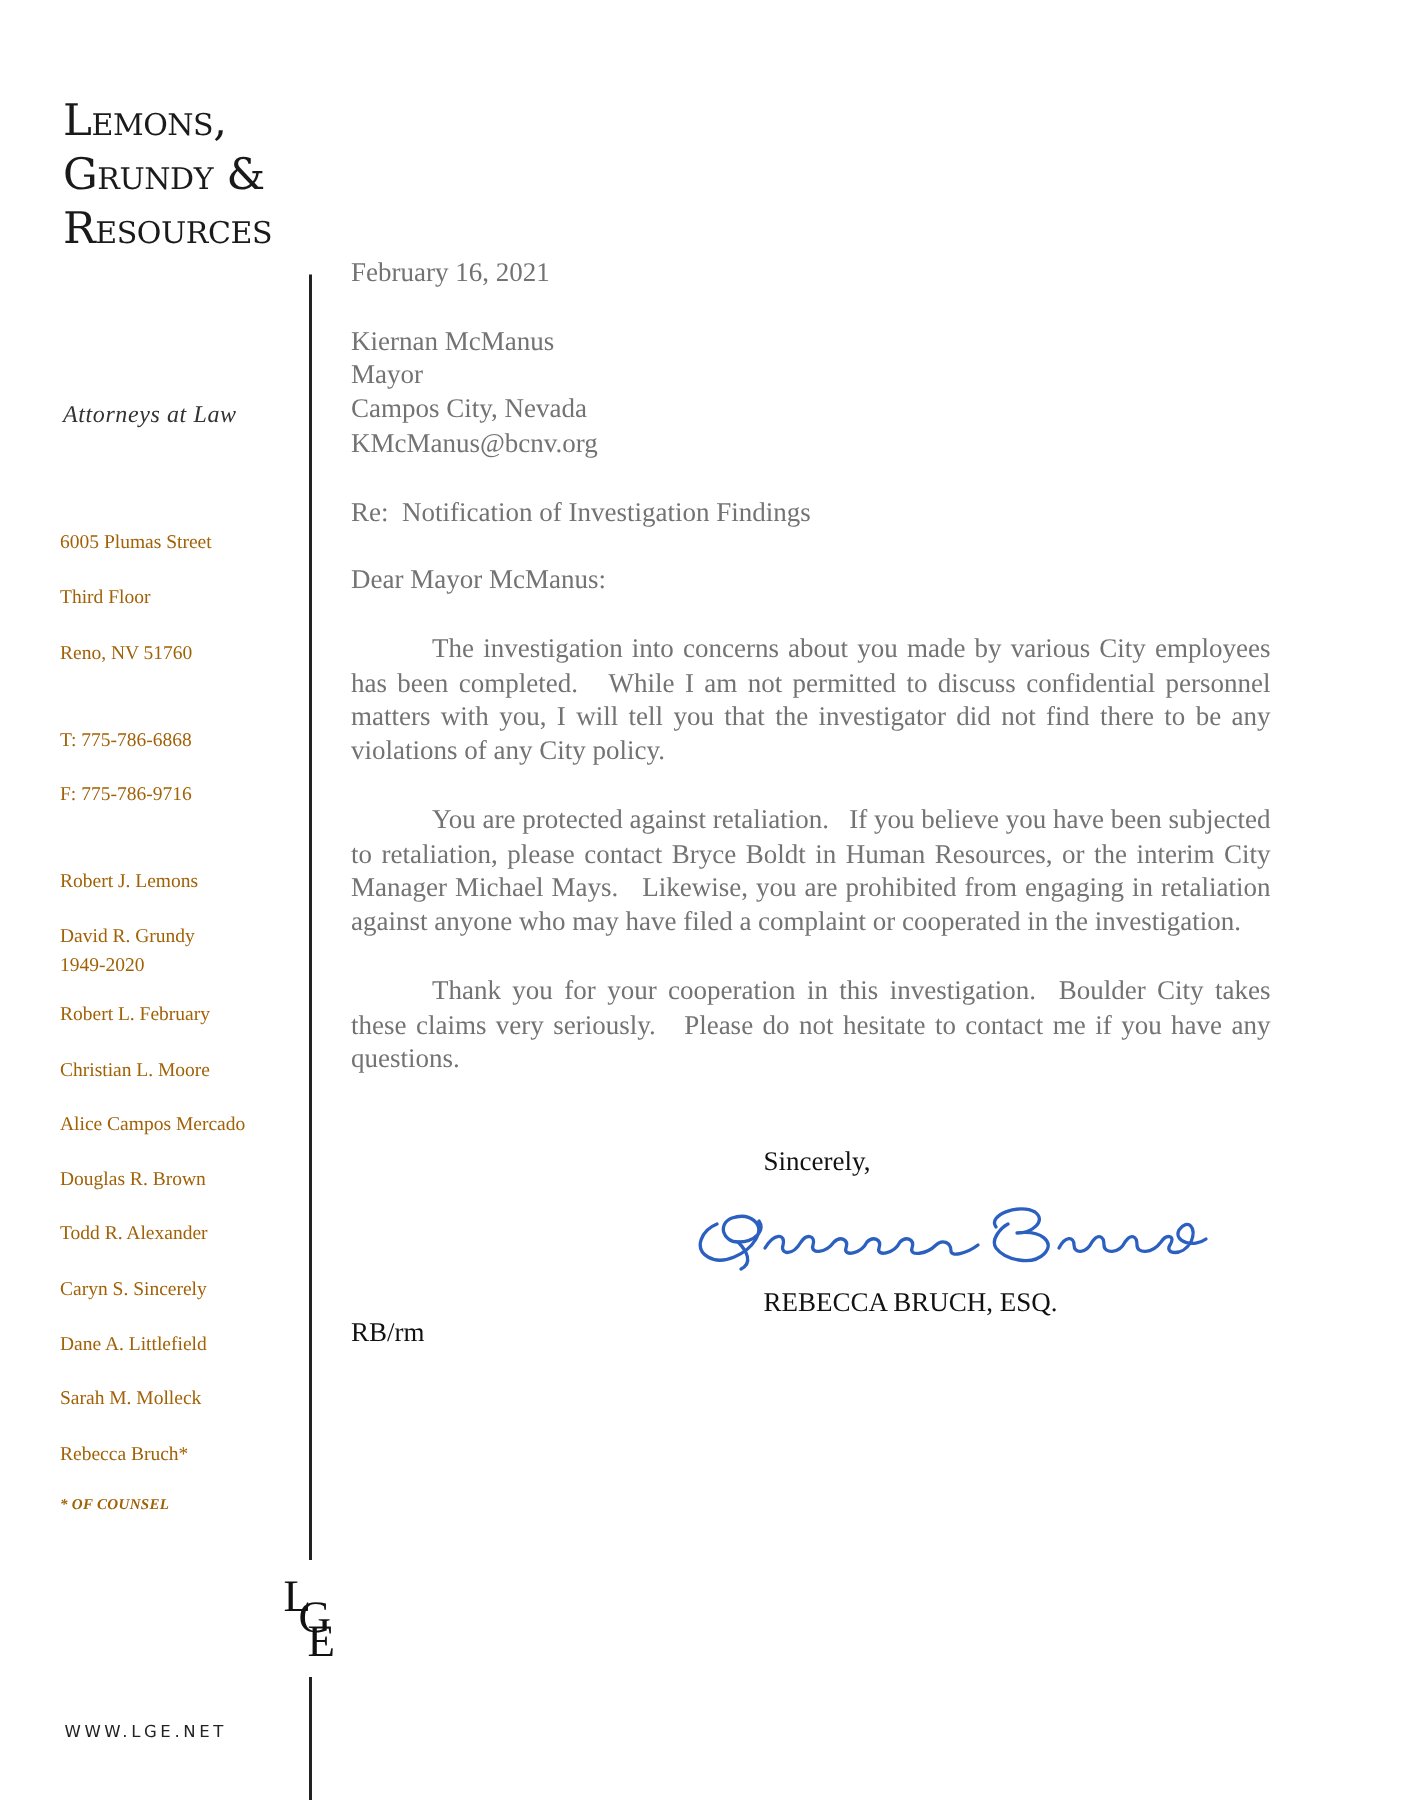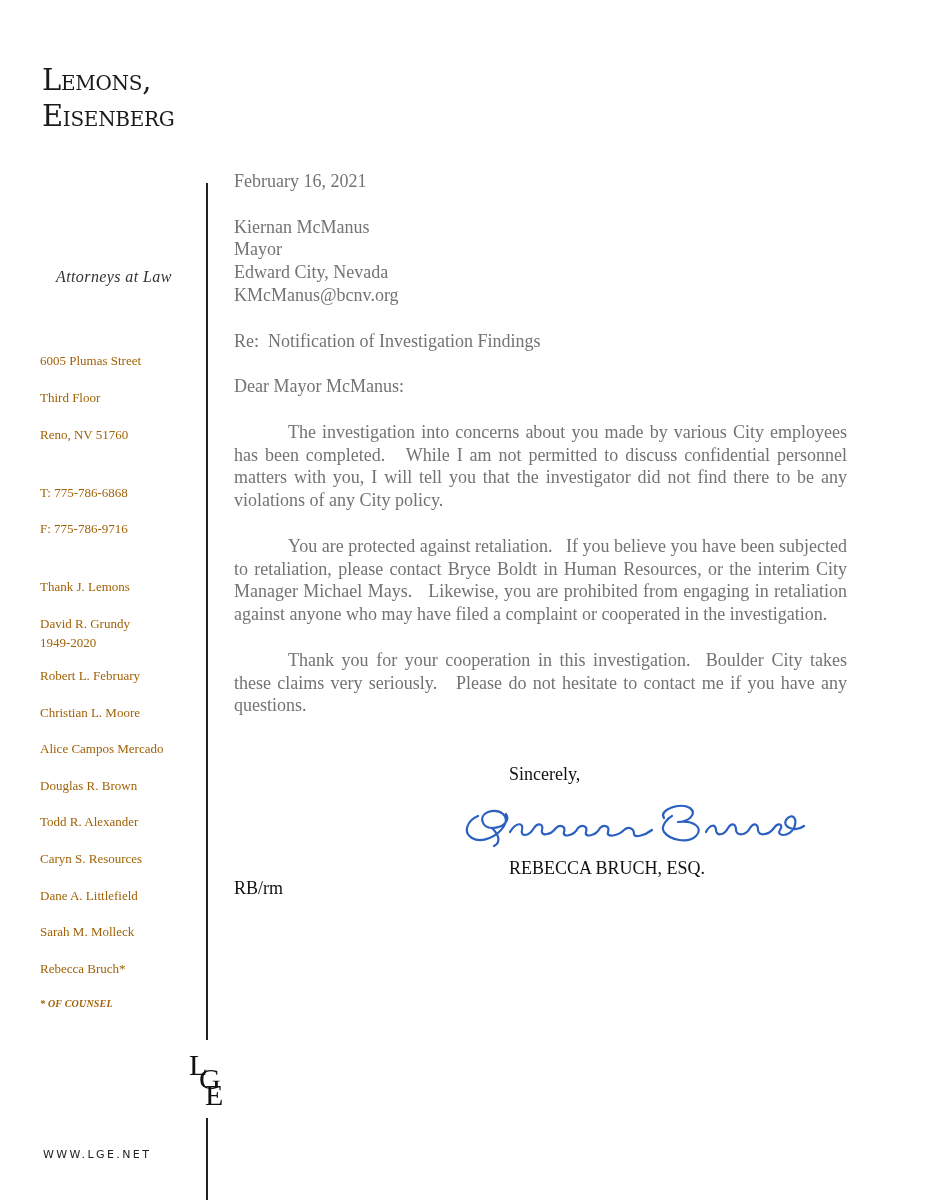--- a/index.html
+++ b/index.html
@@ -1,21 +1,21 @@
 <!DOCTYPE html>
 <html><head>
   <meta charset="utf-8">
   <style>
     html, body { margin: 0; padding: 0; background: #ffffff; }
     body { width: 934px; height: 1200px; position: relative; overflow: hidden; color: #111; }
 
     .sidebar { position: absolute; left: 0; top: 0; width: 206px; height: 957px; }
     .firm-name { position: absolute; left: 42px; top: 62px; font-family: "DejaVu Serif", "Liberation Serif", serif; font-size: 29px; line-height: 36px; color: #1a1a1a; letter-spacing: -0.3px; font-variant: small-caps; }
     .firm-name div { white-space: nowrap; }
-    .tagline { position: absolute; left: 42px; top: 268px; font-family: "Liberation Serif", serif; font-style: italic; font-size: 16px; color: #333; letter-spacing: 0.4px; margin-left: 14px; }
+    .tagline { position: absolute; left: 42px; top: 268px; font-family: "Liberation Serif", serif; font-style: italic; font-size: 16px; color: #333; letter-spacing: 0.4px; }
     .sb-line { position: absolute; left: 40px; font-family: "Liberation Serif", serif; font-size: 13px; color: #a16207; white-space: nowrap; }
     .of-counsel { font-style: italic; font-weight: bold; font-size: 10px; letter-spacing: 0.2px; }
     .website { position: absolute; left: 43px; top: 1148px; font-family: "DejaVu Sans", "Liberation Sans", sans-serif; font-weight: normal; font-size: 11px; letter-spacing: 2.4px; color: #222; }
 
     .vrule { position: absolute; left: 206px; width: 1.5px; background: #222; }
     .monogram { position: absolute; left: 187px; top: 1050px; width: 44px; height: 62px; font-family: "Liberation Serif", serif; color: #111; }
     .monogram span { position: absolute; font-size: 30px; line-height: 30px; }
 
     .letter { position: absolute; left: 234px; top: 170px; width: 613px; font-family: "Liberation Serif", serif; font-size: 18px; line-height: 22.8px; color: #737373; }
     .p { margin: 0; }
@@ -24,40 +24,41 @@
     .closing { position: absolute; left: 509px; font-family: "Liberation Serif", serif; font-size: 18px; color: #111; white-space: nowrap; text-align: center; }
     .signature { position: absolute; left: 458px; top: 798px; width: 355px; height: 50px; }
     .initials { position: absolute; left: 234px; top: 878px; font-family: "Liberation Serif", serif; font-size: 18px; color: #111; }
   </style>
 </head>
 <body>
 
 <div class="sidebar">
   <div class="firm-name">
     <div>Lemons,</div>
-    <div>Eisenberg</div>
+    <div>Grundy &amp;</div>
+    <div>Resources</div>
   </div>
   <div class="tagline">Attorneys at Law</div>
 
   <div class="sb-line" style="top:353px">6005 Plumas Street</div>
   <div class="sb-line" style="top:390px">Third Floor</div>
   <div class="sb-line" style="top:427px">Reno, NV 51760</div>
 
   <div class="sb-line" style="top:485px">T: 775-786-6868</div>
   <div class="sb-line" style="top:521px">F: 775-786-9716</div>
 
-  <div class="sb-line" style="top:579px">Thank J. Lemons</div>
+  <div class="sb-line" style="top:579px">Robert J. Lemons</div>
   <div class="sb-line" style="top:616px">David R. Grundy</div>
   <div class="sb-line" style="top:635px">1949-2020</div>
   <div class="sb-line" style="top:668px">Robert L. February</div>
   <div class="sb-line" style="top:705px">Christian L. Moore</div>
   <div class="sb-line" style="top:741px">Alice Campos Mercado</div>
   <div class="sb-line" style="top:778px">Douglas R. Brown</div>
   <div class="sb-line" style="top:814px">Todd R. Alexander</div>
-  <div class="sb-line" style="top:851px">Caryn S. Resources</div>
+  <div class="sb-line" style="top:851px">Caryn S. Sincerely</div>
   <div class="sb-line" style="top:888px">Dane A. Littlefield</div>
   <div class="sb-line" style="top:924px">Sarah M. Molleck</div>
   <div class="sb-line" style="top:961px">Rebecca Bruch*</div>
   <div class="sb-line of-counsel" style="top:998px">* OF COUNSEL</div>
 
   <div class="website">WWW.LGE.NET</div>
 </div>
 
 <div class="vrule" style="top:183px; height:857px"></div>
 <div class="monogram">
@@ -65,21 +66,21 @@
   <span style="left:12px; top:14px">G</span>
   <span style="left:18px; top:30px">E</span>
 </div>
 <div class="vrule" style="top:1118px; height:82px"></div>
 
 <div class="letter">
   <p class="p">February 16, 2021</p>
   <div class="gap"></div>
   <p class="p">Kiernan McManus</p>
   <p class="p">Mayor</p>
-  <p class="p">Edward City, Nevada</p>
+  <p class="p">Campos City, Nevada</p>
   <p class="p">KMcManus@bcnv.org</p>
   <div class="gap"></div>
   <p class="p" style="white-space:pre">Re:  Notification of Investigation Findings</p>
   <div class="gap"></div>
   <p class="p">Dear Mayor McManus:</p>
   <div class="gap"></div>
   <p class="p just" style="white-space:pre-wrap">The investigation into concerns about you made by various City employees has been completed.   While I am not permitted to discuss confidential personnel matters with you, I will tell you that the investigator did not find there to be any violations of any City policy.</p>
   <div class="gap"></div>
   <p class="p just" style="white-space:pre-wrap">You are protected against retaliation.   If you believe you have been subjected to retaliation, please contact Bryce Boldt in Human Resources, or the interim City Manager Michael Mays.   Likewise, you are prohibited from engaging in retaliation against anyone who may have filed a complaint or cooperated in the investigation.</p>
   <div class="gap"></div>

